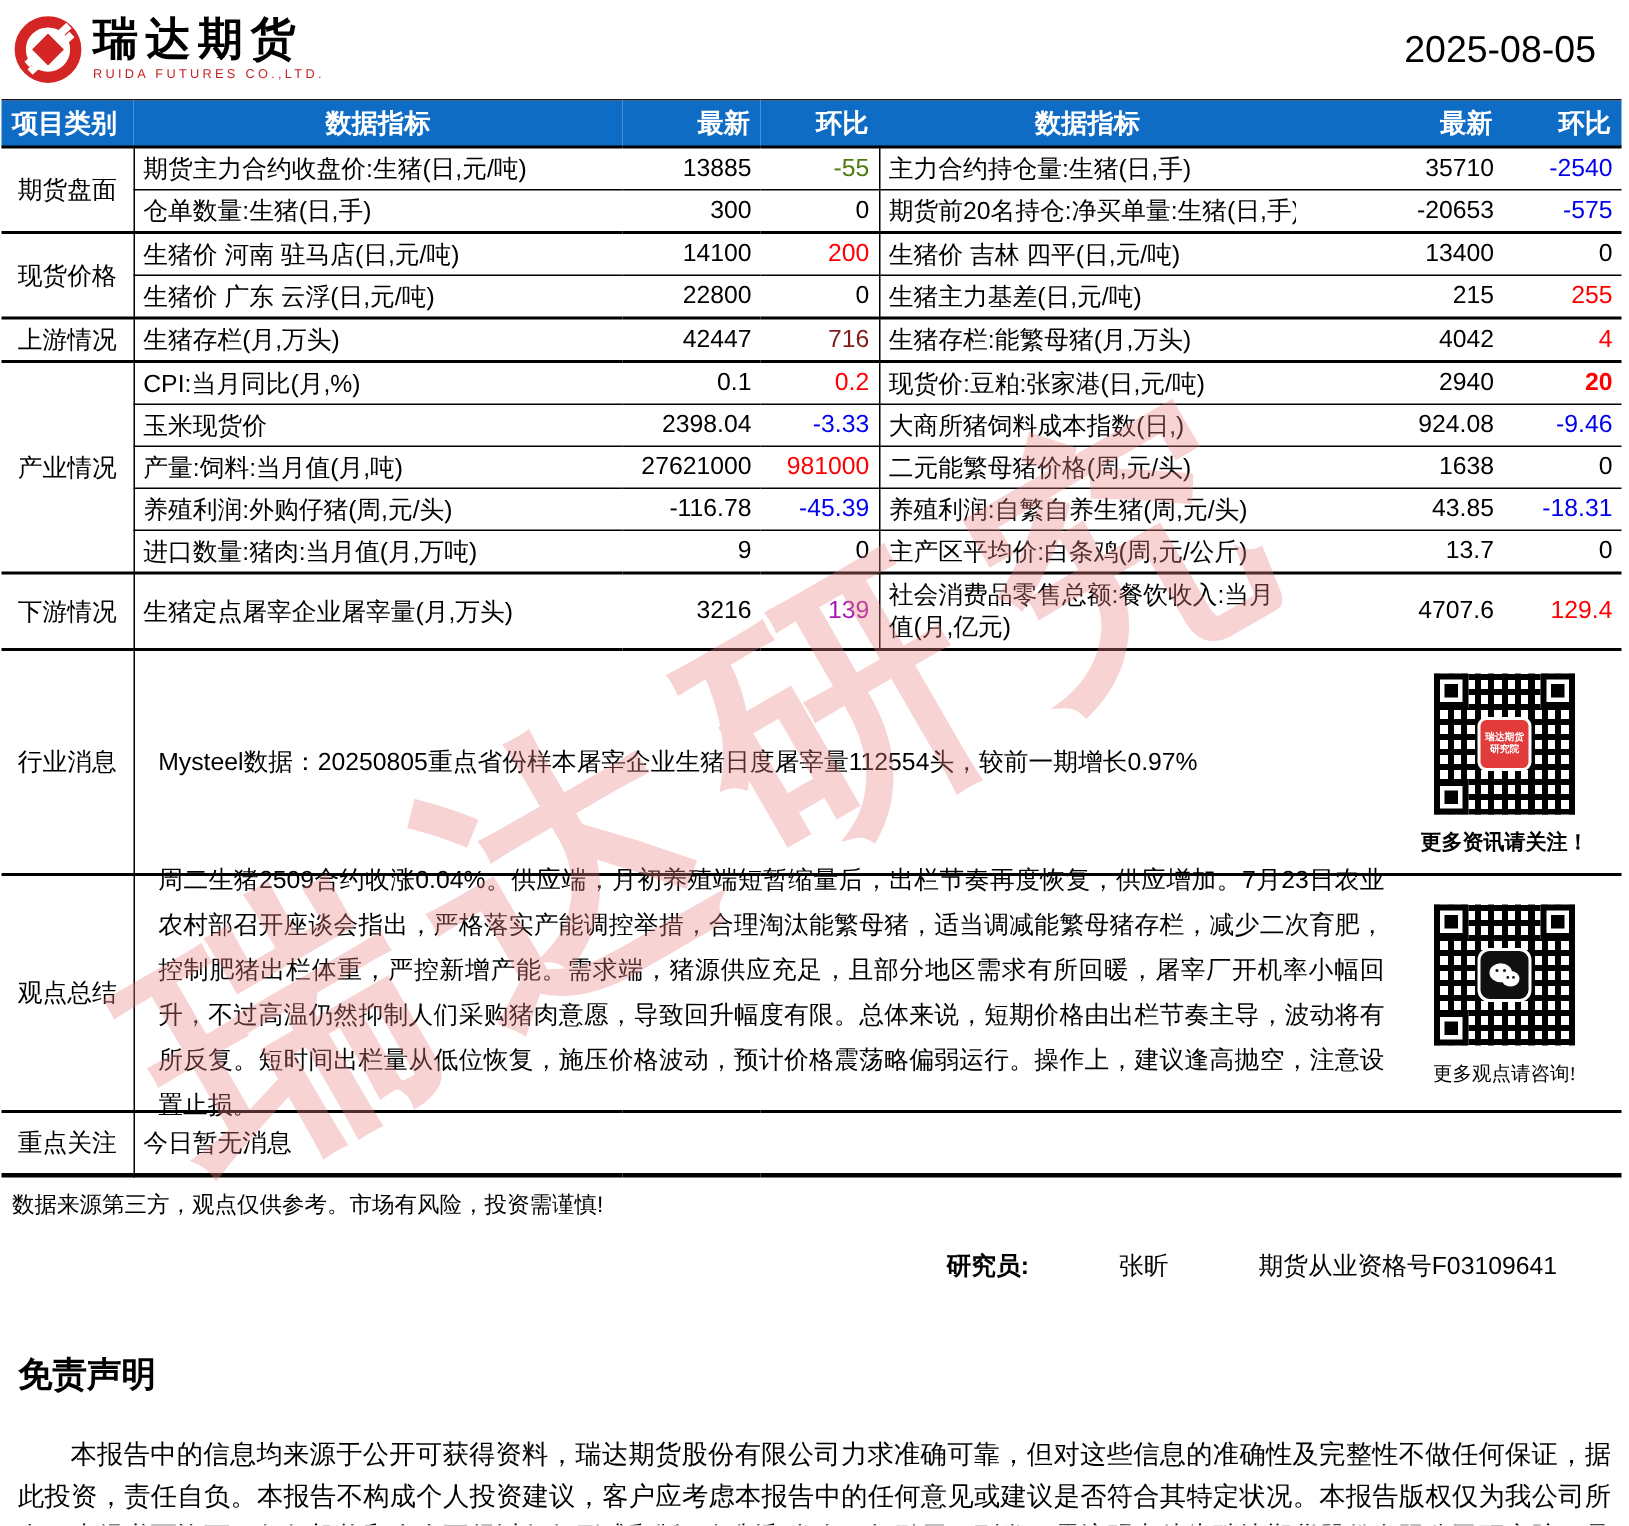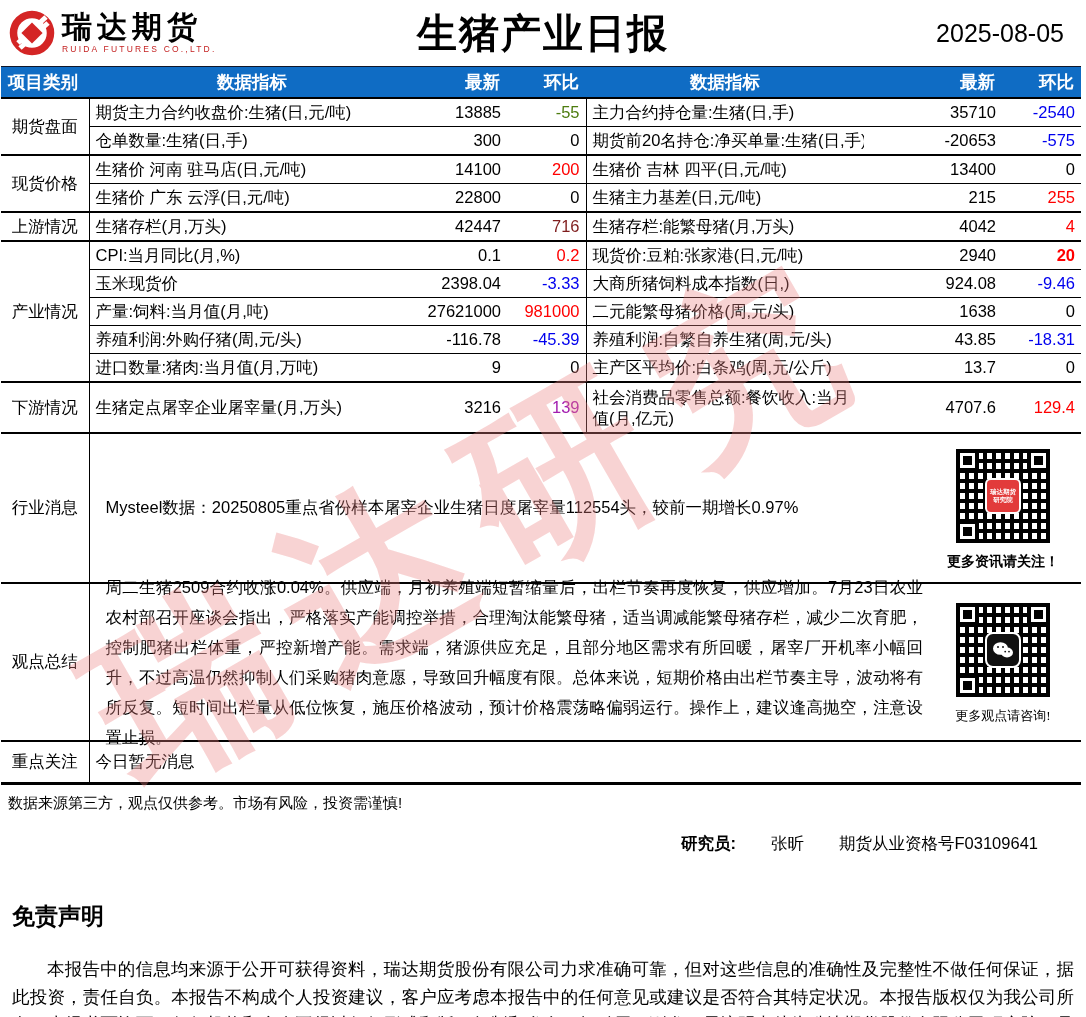--- a/index.html
+++ b/index.html
@@ -53,21 +53,21 @@
   .badge-red{width:32px;height:32px;background:#e23b3b;border-radius:6px;border:2px solid #fff;
              color:#fff;font-size:6.5px;line-height:1.3;display:flex;align-items:center;
              justify-content:center;text-align:center;font-weight:bold;}
   .badge-wechat{width:32px;height:32px;background:#101010;border-radius:8px;border:2px solid #fff;
              display:flex;align-items:center;justify-content:center;}
   .qr-caption-news{font-size:14px;font-weight:bold;margin-top:6px;}
   .qr-caption-sum{font-family:"Liberation Serif","DejaVu Serif",serif;font-size:13px;margin-top:6px;}
 
   
   .source-note{margin:9px 8px 0;font-size:15px;}
-  .researcher{display:flex;justify-content:flex-end;align-items:flex-end;gap:35px;
+  .researcher{display:flex;justify-content:flex-end;align-items:flex-end;gap:60px;
               padding-right:48px;margin-top:20px;font-size:16.5px;}
   .researcher .lbl{font-weight:bold;}
   .disclaimer{margin:46px 12px 0;}
   .disclaimer h2{font-size:23px;margin:0 0 24px;font-weight:bold;}
   .disclaimer p{font-size:17.5px;line-height:27.5px;text-indent:2em;text-align:justify;margin:0;}
 
   
   .watermark{position:absolute;left:110px;top:610px;transform:rotate(-30deg);transform-origin:0 50%;
              font-size:185px;font-weight:bold;color:rgba(236,130,130,0.35);letter-spacing:28px;
              white-space:nowrap;z-index:4;pointer-events:none;}
@@ -85,21 +85,20 @@
         <circle cx="24" cy="24" r="18.5" fill="none" stroke="#d42525" stroke-width="7.5"></circle>
         <path d="M10 34 L38 8" stroke="#ffffff" stroke-width="5"></path>
         <path d="M12 39 L40 14" stroke="#ffffff" stroke-width="5"></path>
         <rect x="16.5" y="16.5" width="15" height="15" transform="rotate(45 24 24)" fill="#d42525"></rect>
       </svg>
       <div class="logo-text">
         <span class="logo-cn">瑞达期货</span>
         <span class="logo-en">RUIDA FUTURES CO.,LTD.</span>
       </div>
     </div>
-    <div class="rpt-title">生猪产业日报</div>
     <div class="rpt-date">2025-08-05</div>
   </div>
 
   <table class="rpt">
     <colgroup>
       <col style="width:88px">
         <col style="width:326px">
         <col style="width:92px">
         <col style="width:79px">
       <col style="width:278px">

